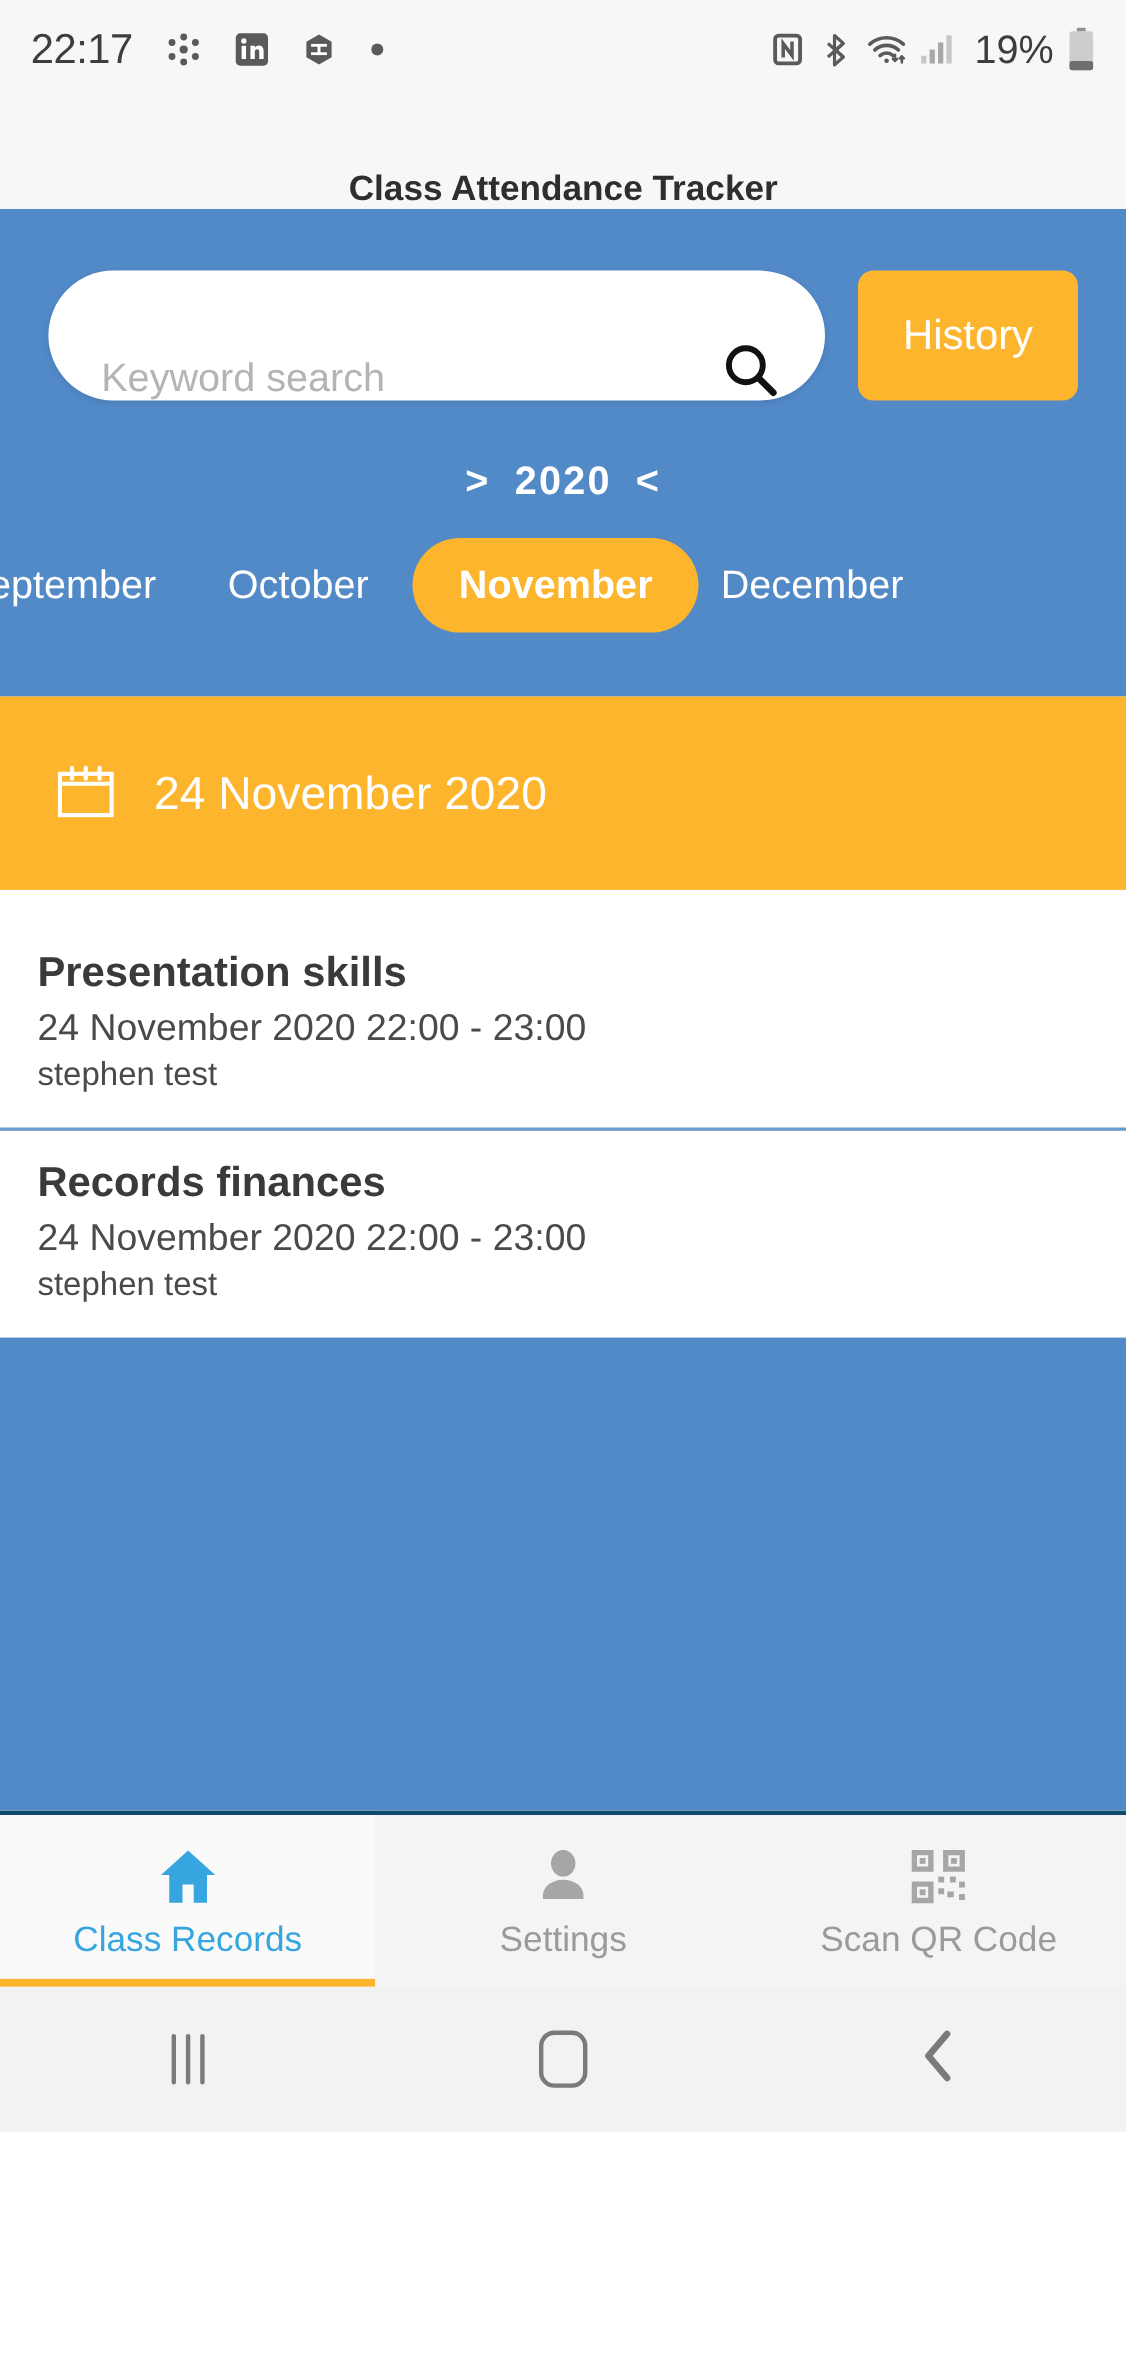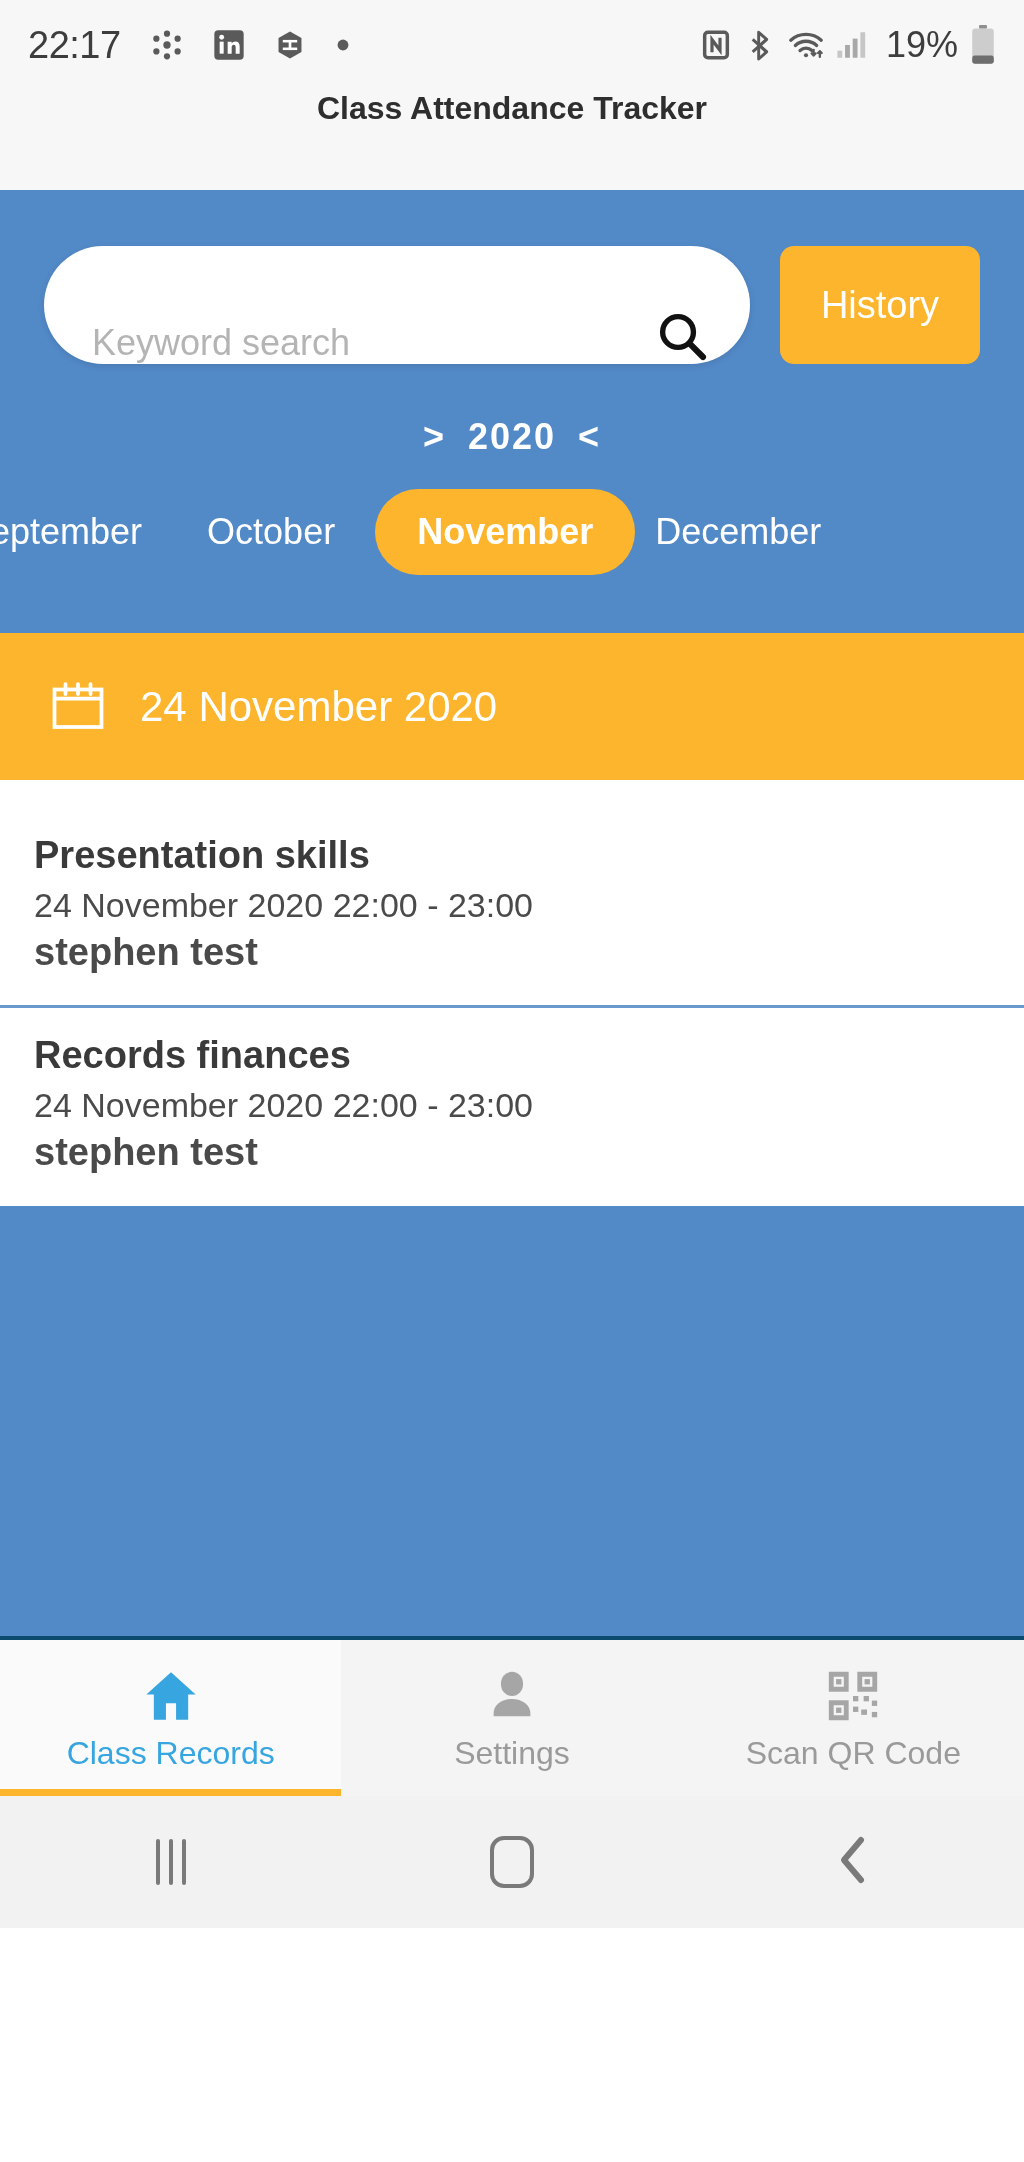--- a/index.html
+++ b/index.html
@@ -25,21 +25,21 @@
   .sb-spacer { flex:1; }
   .sb-right { display:flex; align-items:center; gap:12px; }
   .sb-icon { display:flex; align-items:center; justify-content:center; }
   .sb-batt-text { font-size:36px; color:#3d3d3d; margin-left:4px; }
 
   
   .appbar {
     height:100px;
     background:#f7f7f7;
     display:flex;
-    align-items:flex-start;
+    align-items:flex-end;
     justify-content:center;
   }
   .app-title {
     font-size:32px;
     font-weight:bold;
     color:#2e2e2e;
   }
 
   
   .blue-header {
@@ -120,21 +120,21 @@
   .month.selected {
     background:#fcb52c;
     font-weight:bold;
     border-radius:60px;
     padding:22px 42px;
   }
 
   
   .date-banner {
     background:#fcb52c;
-    height:147px;
+    height:176px;
     display:flex;
     align-items:center;
     padding-left:48px;
     gap:32px;
   }
   .cal-icon { width:60px; height:60px; flex-shrink:0; }
   .date-text { color:#ffffff; font-size:42px; }
 
   
   .class-list { background:#ffffff;margin-top:28px; }
@@ -149,21 +149,21 @@
     font-weight:bold;
     color:#3a3a3a;
     margin-bottom:8px;
   }
   .class-sub {
     font-size:34px;
     color:#4a4a4a;
     line-height:1.2;
     margin-bottom:4px;
   }
-  .class-teacher { font-size:38px; color:#4a4a4a; line-height:1.2;font-weight:bold; }
+  .class-teacher { font-size:30px; color:#4a4a4a; line-height:1.2; }
 
   
   .tabbar {
     height:160px;
     background:#f4f4f4;
     display:flex;
     border-top:4px solid #0c4a6e;
   }
   .tab {
     flex:1;

